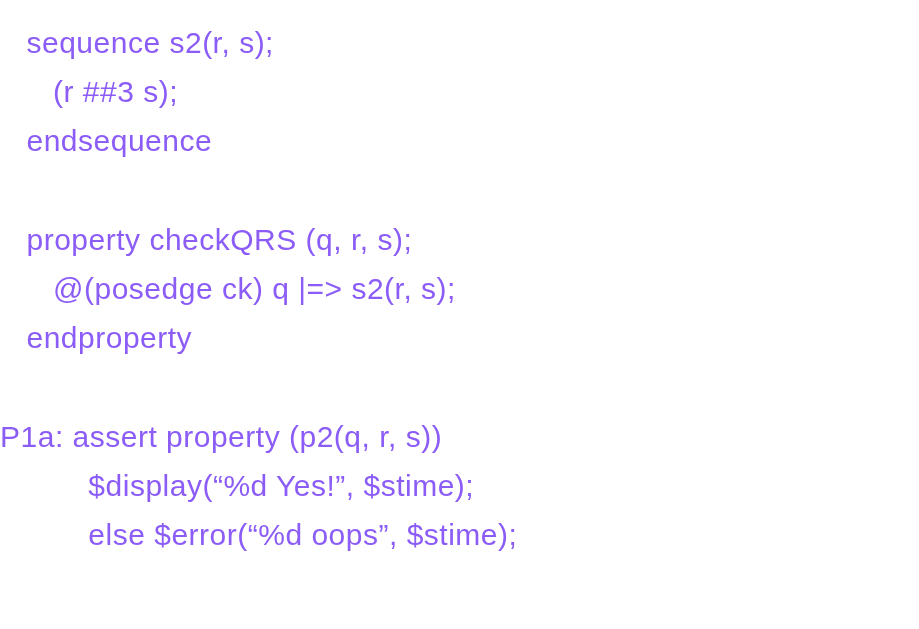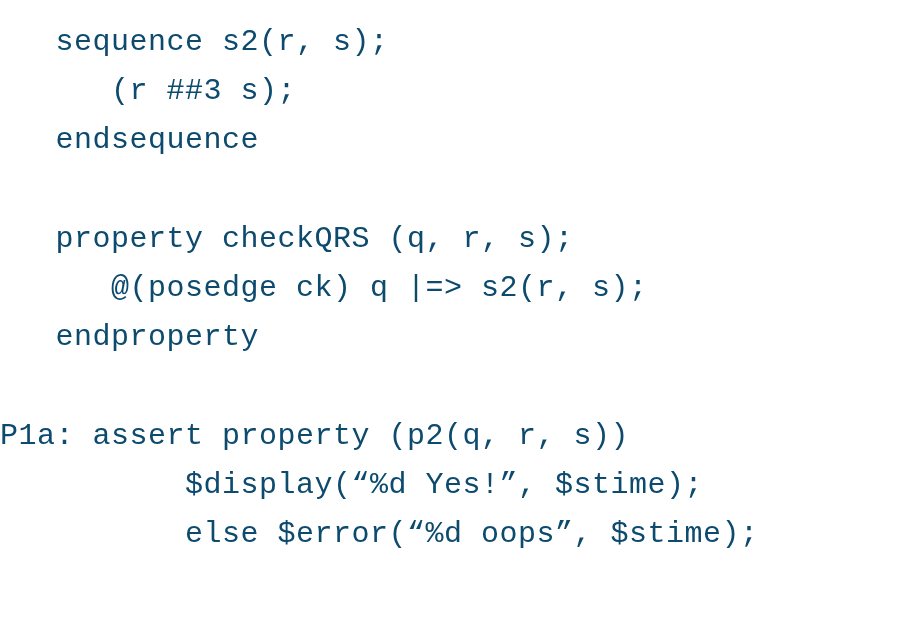--- a/index.html
+++ b/index.html
@@ -6,25 +6,25 @@
       margin: 0;
       padding: 0;
       background: #ffffff;
       width: 919px;
       height: 629px;
       overflow: hidden;
     }
     pre.code {
       margin: 0;
       padding: 18px 0 0 0;
-      font-family: Liberation Mono, monospace;
+      font-family: Liberation Sans, sans-serif;
       font-size: 30px;
       line-height: 1.64;
       letter-spacing: 0.5px;
-      color: #0c4a6e;
+      color: #8b5cf6;
       white-space: pre;
     }
   </style>
 </head>
 <body>
 
 <pre class="code">   sequence s2(r, s);
       (r ##3 s);
    endsequence
 

